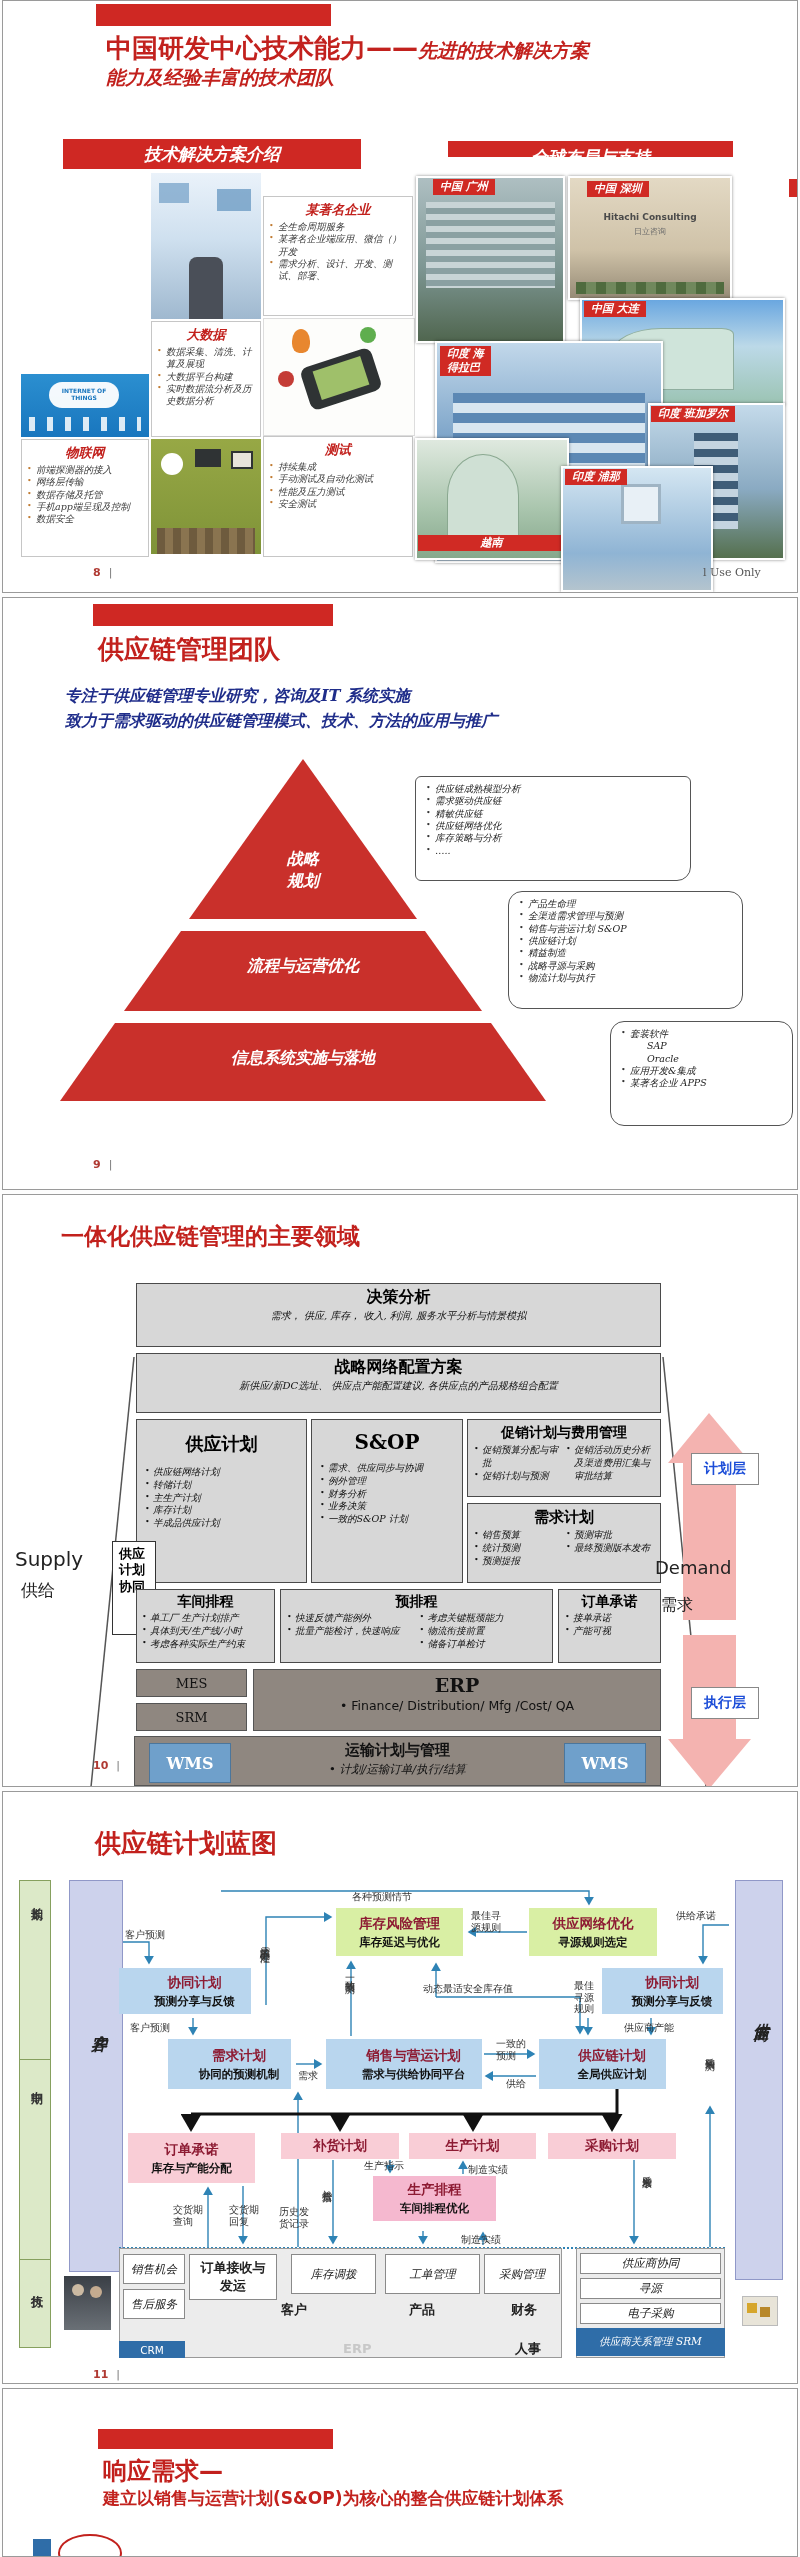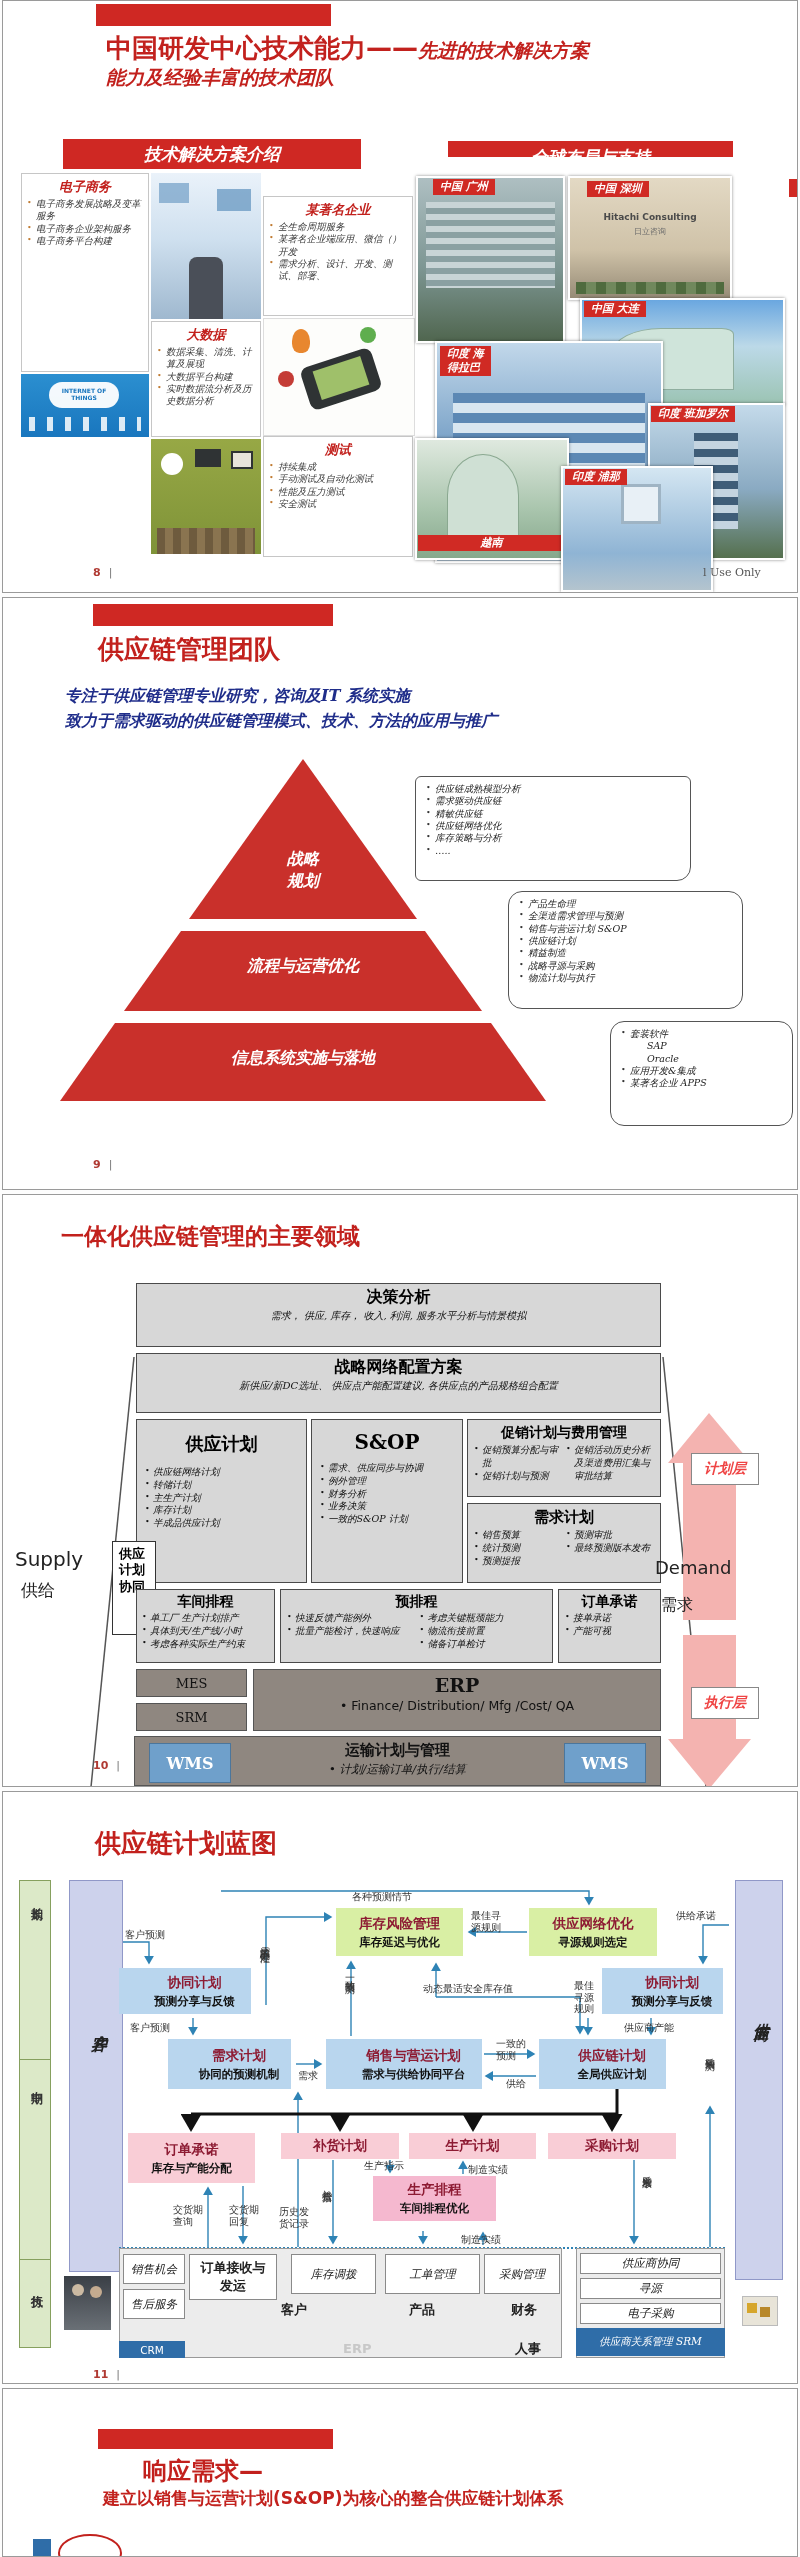--- a/index.html
+++ b/index.html
@@ -32,47 +32,49 @@
   .fbox{position:absolute;box-sizing:border-box;text-align:center;display:flex;flex-direction:column;justify-content:center;}
   .fbox .t{font-weight:bold;font-size:13.5px;color:#8d1b33;}
   .fbox .d{font-weight:bold;font-size:11.5px;color:#111;margin-top:2px;}
   .blue{background:#b9d6ee;padding-left:19px;}
   .green{background:#d9efa4;}
   .pink{background:#f9cdd6;}
   .pink2{background:#f5b8cf;}
   .lbl{position:absolute;font-size:10px;color:#333;line-height:1.15;}
   .wbox{position:absolute;background:#fff;border:1px solid #8a8a8a;box-sizing:border-box;display:flex;align-items:center;justify-content:center;font-size:11.5px;font-family:"DejaVu Serif",serif;font-style:italic;color:#222;text-align:center;}
   .bluebar{position:absolute;background:#2f6da8;color:#fff;display:flex;align-items:center;justify-content:center;font-size:10.5px;}
-  .layerlbl{position:absolute;background:#fff;border:1px solid #888;font-size:14px;font-weight:bold;color:#ef4444;display:flex;align-items:center;justify-content:center;font-style:italic;}
+  .layerlbl{position:absolute;background:#fff;border:1px solid #888;font-size:14px;font-weight:bold;color:#1d4ed8;display:flex;align-items:center;justify-content:center;}
 </style>
 </head>
 <body>
 
 <div class="slide" style="height:591px;">
   <div class="abs" style="left:93px;top:3px;width:235px;height:22px;background:#cf2823;"></div>
   <div class="abs" style="left:103px;top:30px;white-space:nowrap;">
     <span class="red" style="font-size:26px;font-weight:bold;">中国研发中心技术能力——</span><span class="red script" style="font-size:19px;font-weight:bold;">先进的技术解决方案</span>
   </div>
   <div class="abs red script" style="left:103px;top:64px;font-size:19px;font-weight:bold;">能力及经验丰富的技术团队</div>
 
   <div class="abs hdrbar" style="left:60px;top:138px;width:298px;height:30px;line-height:30px;font-size:17px;">技术解决方案介绍</div>
   <div class="abs hdrbar" style="left:445px;top:140px;width:285px;height:16px;line-height:32px;font-size:17px;">全球布局与支持</div>
 
-  <div class="abs cell" style="left:18px;top:172px;width:128px;height:199px;">
-    <div class="cell-title">电子商务</div>
-    <div>
-        <div class="li">电子商务发展战略及变革服务</div>
-        <div class="li">电子商务企业架构服务</div>
-        <div class="li">电子商务平台构建</div>
-      </div>
-  </div>
   <div class="abs" style="left:18px;top:373px;width:128px;height:63px;background:linear-gradient(180deg,#2b8fd0,#1976be);">
     <div style="position:absolute;left:28px;top:8px;width:70px;height:26px;background:#fff;border-radius:13px;opacity:.95;"></div>
     <div style="position:absolute;left:30px;top:13px;width:66px;text-align:center;color:#1976be;font-size:6px;font-weight:bold;">INTERNET OF THINGS</div>
     <div style="position:absolute;left:8px;bottom:6px;width:112px;height:14px;background:repeating-linear-gradient(90deg,rgba(255,255,255,.85) 0 6px,transparent 6px 18px);"></div>
+  </div>
+  <div class="abs cell" style="left:18px;top:438px;width:128px;height:118px;">
+    <div class="cell-title">物联网</div>
+    <div>
+        <div class="li">前端探测器的接入</div>
+        <div class="li">网络层传输</div>
+        <div class="li">数据存储及托管</div>
+        <div class="li">手机app端呈现及控制</div>
+        <div class="li">数据安全</div>
+      </div>
   </div>
 
   <div class="abs" style="left:148px;top:172px;width:110px;height:146px;background:linear-gradient(180deg,#eaf2fa 0%,#cfe0ef 45%,#9fb8cf 100%);">
     <div style="position:absolute;left:38px;bottom:0;width:34px;height:62px;background:#4a4f58;border-radius:8px 8px 0 0;"></div>
     <div style="position:absolute;left:8px;top:10px;width:30px;height:20px;background:#7ea8cc;opacity:.8;"></div>
     <div style="position:absolute;left:66px;top:16px;width:34px;height:22px;background:#6e9cc4;opacity:.8;"></div>
   </div>
   <div class="abs cell" style="left:148px;top:320px;width:110px;height:116px;">
     <div class="cell-title">大数据</div>
     <div>
@@ -504,17 +506,17 @@
   <div class="abs" style="left:739px;top:504px;width:34px;height:28px;background:#e8e4d8;border:1px solid #bbb;">
     <div style="position:absolute;left:4px;top:6px;width:10px;height:10px;background:#d6a62c;"></div>
     <div style="position:absolute;left:17px;top:10px;width:10px;height:10px;background:#b8882a;"></div>
   </div>
 
   <div class="pg" style="left:90px;top:576px;"><span>11</span><span class="bar">|</span></div>
 </div>
 
 <div class="slide" style="height:167px;margin-bottom:0;">
   <div class="abs" style="left:95px;top:40px;width:235px;height:20px;background:#cf2823;"></div>
-  <div class="abs red" style="left:100px;top:66px;font-size:24px;font-weight:bold;margin-left:40px;">响应需求—</div>
+  <div class="abs red" style="left:100px;top:66px;font-size:24px;font-weight:bold;">响应需求—</div>
   <div class="abs red" style="left:100px;top:98px;font-size:17px;font-weight:bold;">建立以销售与运营计划(S&amp;OP)为核心的整合供应链计划体系</div>
   <div class="abs" style="left:30px;top:150px;width:18px;height:30px;background:#2f6da8;"></div>
   <div class="abs" style="left:55px;top:145px;width:60px;height:34px;border:2px solid #c2211d;border-radius:50%;"></div>
 </div>
 
 </body></html>

